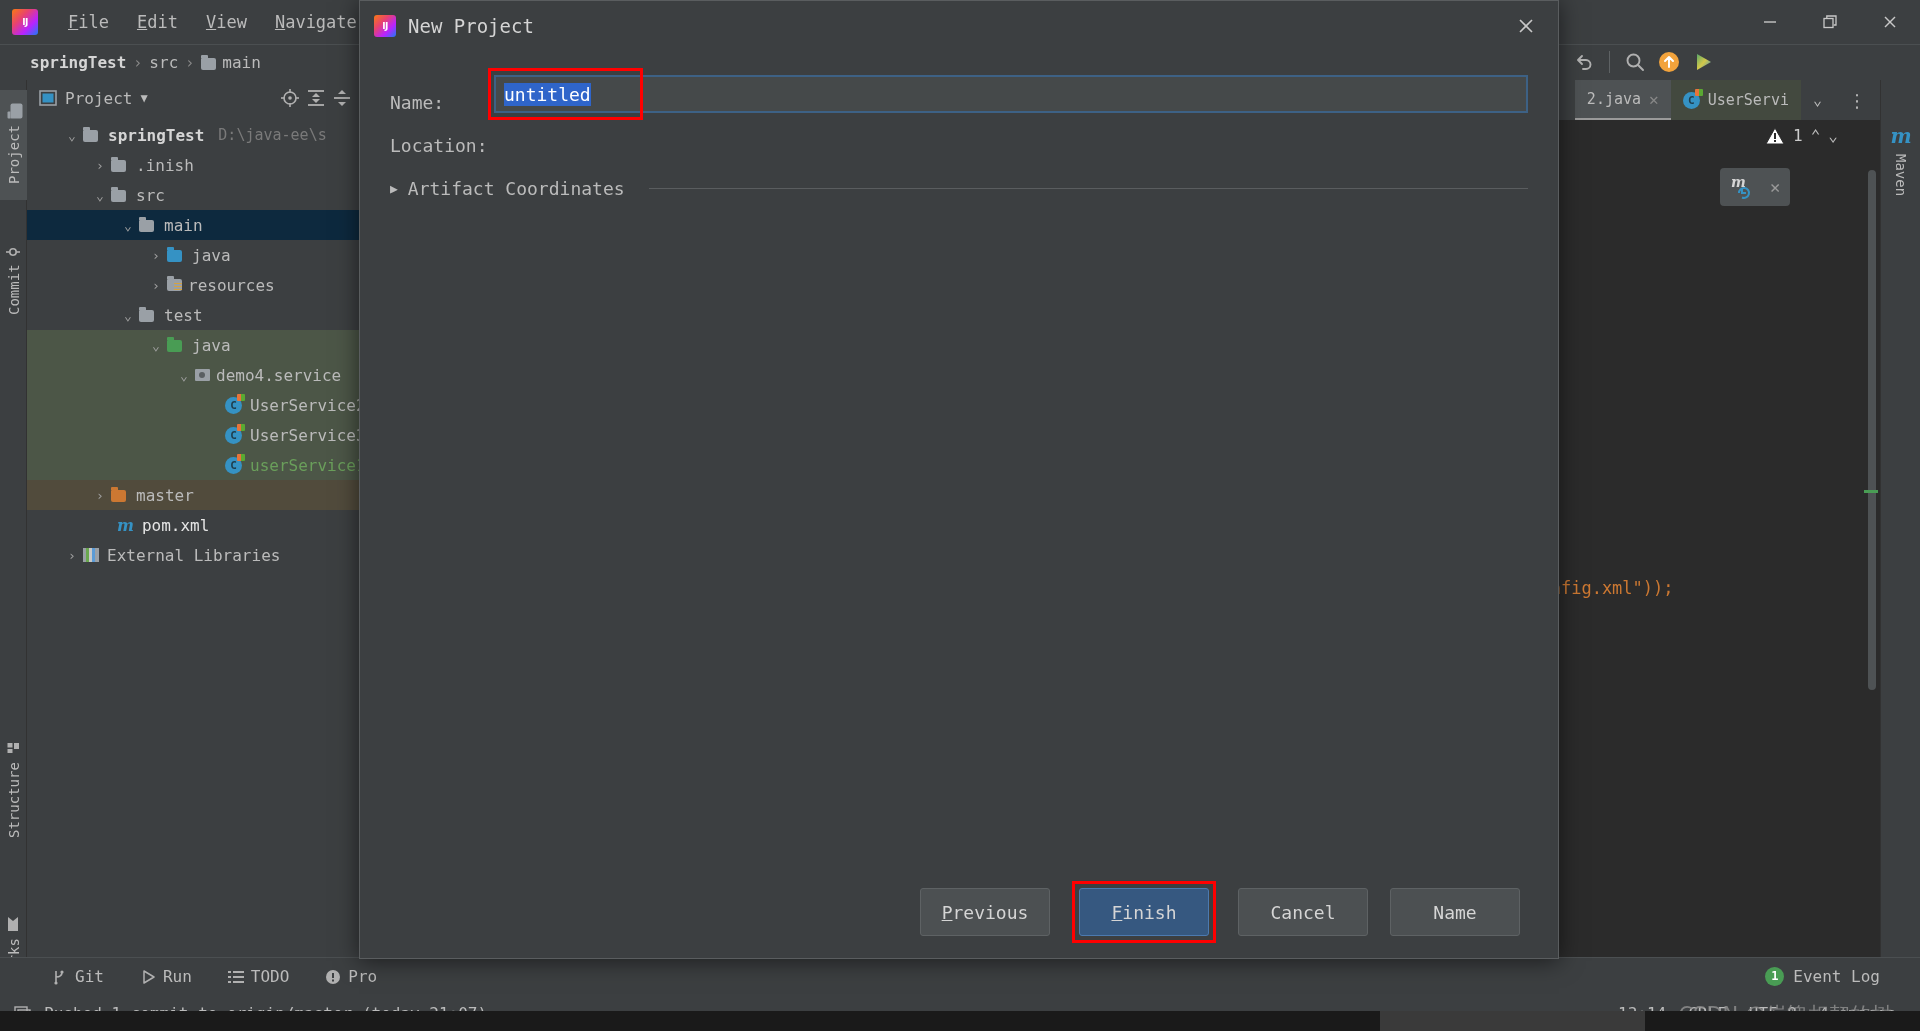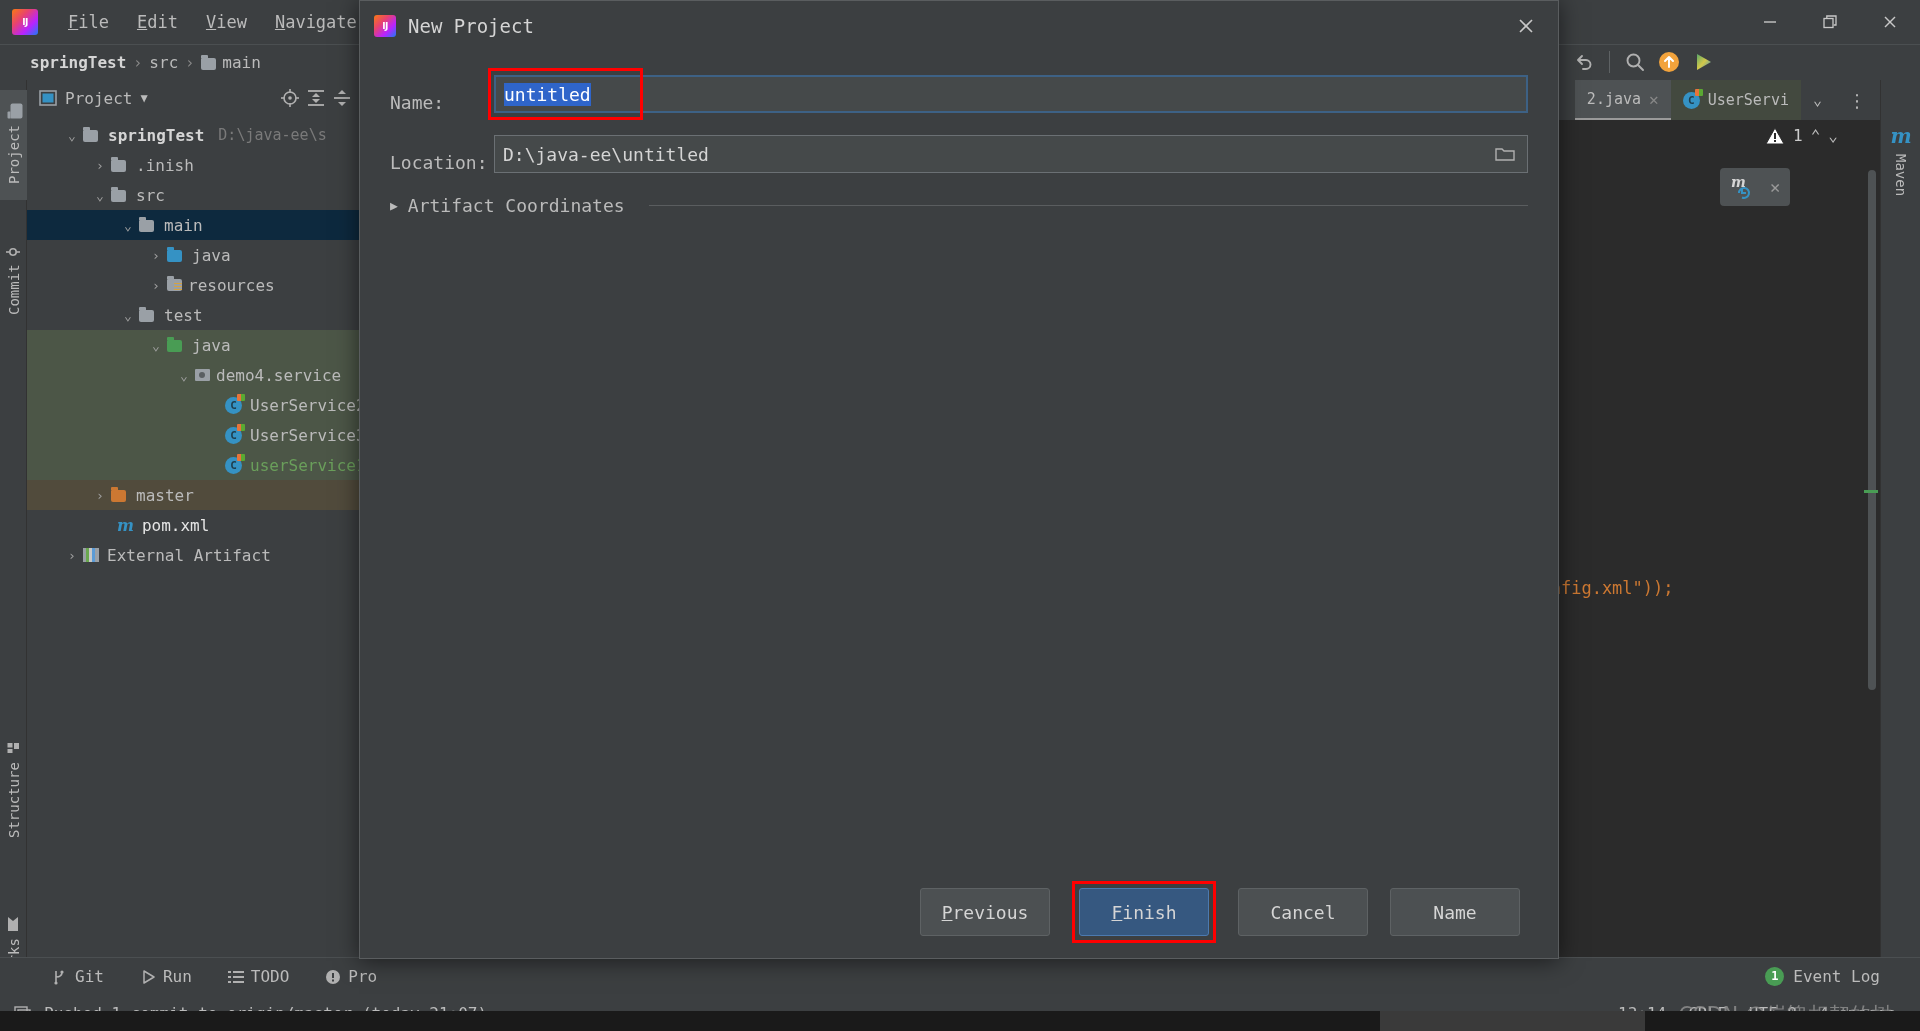--- a/index.html
+++ b/index.html
@@ -482,21 +482,21 @@
       </div>
 
       <div class="trow" style="padding-left:90px">
         <span class="m-ic">m</span>
         <span class="tlabel" style="margin-left:8px;color:#e5e5e5">pom.xml</span>
       </div>
 
       <div class="trow" style="padding-left:34px">
         <span class="chev">›</span>
         <span class="lib-ic"></span>
-        <span class="tlabel" style="margin-left:8px">External Artifact</span>
+        <span class="tlabel" style="margin-left:8px">External Libraries</span>
       </div>
 
     </div>
   </div>
 
   <div class="editorarea">
     <div class="tabstrip">
       <div style="flex:1"></div>
       <div class="etab active">
         <span>2.java</span>
@@ -636,28 +636,20 @@
       <div class="frow" style="margin-top:24px;position:relative">
         <span class="flabel">Name:</span>
         <div class="finput focused">
           <span class="selected-text">untitled</span>
         </div>
         <div class="redbox" style="left:128px;top:-7px;width:155px;height:52px"></div>
       </div>
 
       <div class="frow" style="margin-top:22px">
         <span class="flabel">Location:</span>
-        <div class="finput">
-          <span>D:\java-ee\untitled</span>
-          <span class="browse-ic">
-            <svg width="20" height="16" viewBox="0 0 20 16">
-                <path d="M1 14 V3 h6 l2 2 h10 v9 Z" fill="none" stroke="#b0b0b0" stroke-width="1.4"></path>
-              </svg>
-          </span>
-        </div>
       </div>
 
       <div class="collapsible">
         <span class="tri">▶</span>
         <span class="ctext">Artifact Coordinates</span>
         <span class="cline"></span>
       </div>
     </div>
 
     <div class="dlg-footer">

